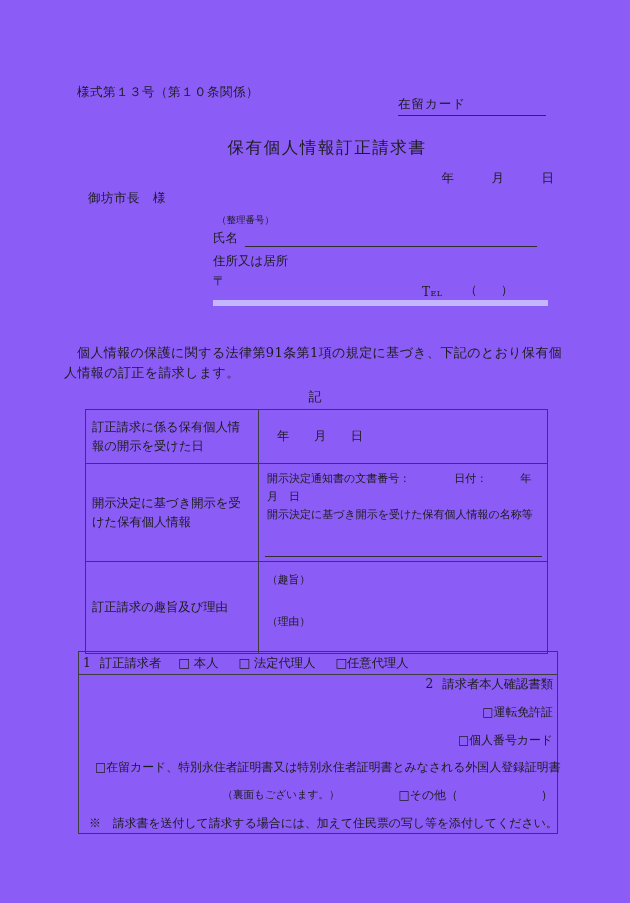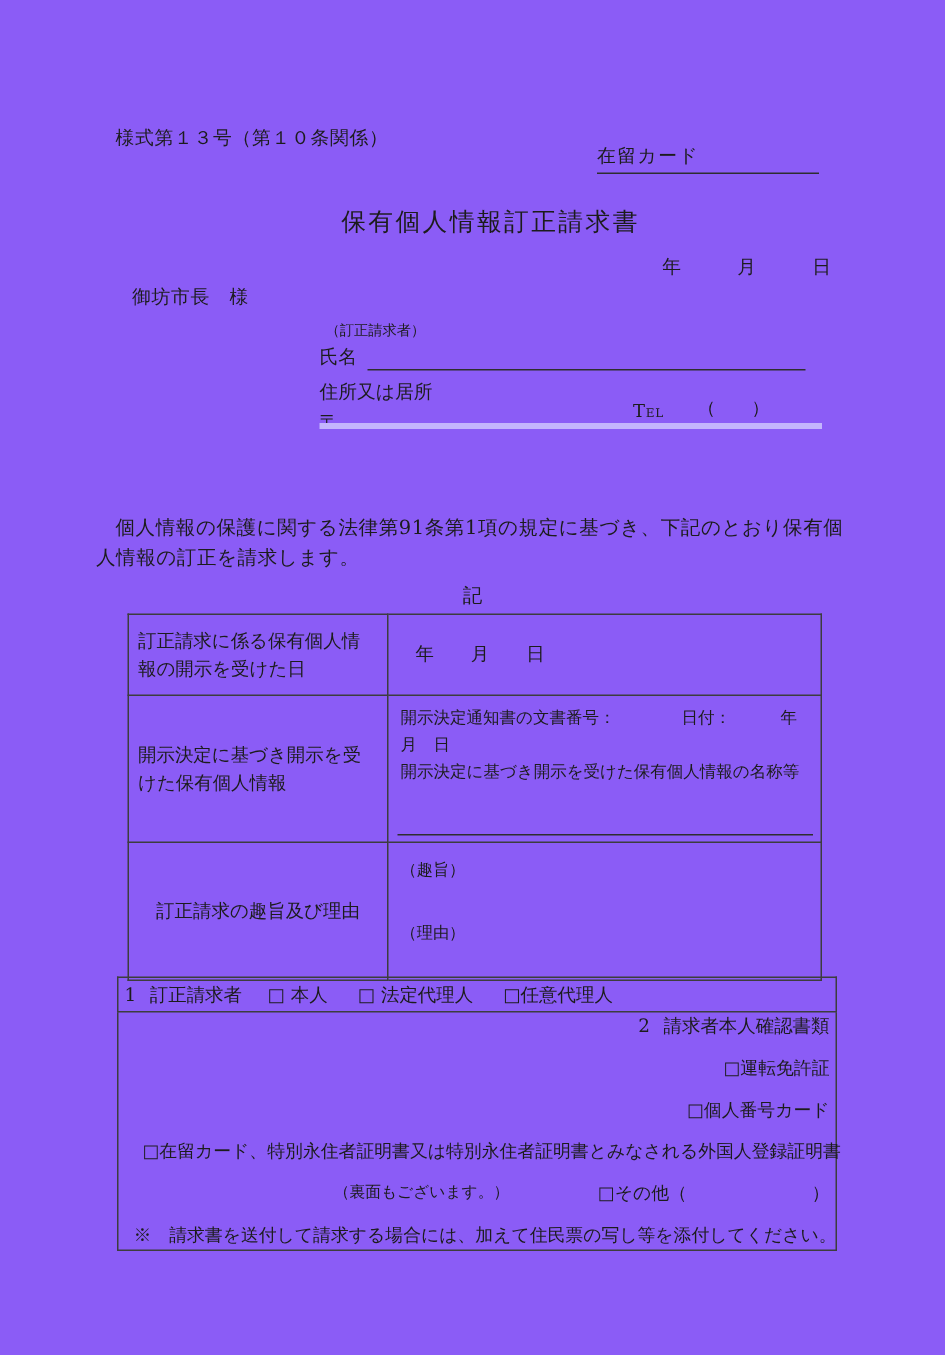--- a/index.html
+++ b/index.html
@@ -11,37 +11,37 @@
   .ref{position:absolute;left:398px;top:96px;width:148px;border-bottom:1px solid #2e2e2e;padding-bottom:2px;font-size:12.5px;letter-spacing:1px;}
   .title{position:absolute;left:12px;top:137px;width:630px;text-align:center;font-size:16.5px;letter-spacing:1.6px;font-weight:400;}
   .header-date{position:absolute;top:170px;right:76px;font-size:12.5px;}
   .addressee{position:absolute;left:88px;top:190px;font-size:12.5px;letter-spacing:.5px;}
   .furigana{position:absolute;left:217px;top:214px;font-size:9.5px;}
   .name-row{position:absolute;left:213px;top:230px;width:324px;height:17px;display:flex;align-items:flex-end;font-size:12.5px;}
   .name-row .lbl{flex:none;}
   .name-row .fill{flex:1;border-bottom:1px solid #2e2e2e;height:100%;margin-left:7px;}
   .addr-label{position:absolute;left:213px;top:253px;font-size:12.5px;}
   .postal-mark{position:absolute;left:213px;top:273px;font-size:12.5px;}
-  .tel-row{position:absolute;left:213px;top:263px;width:335px;height:19px;border-bottom:4px solid #c4b5fd;font-size:12px;}
+  .tel-row{position:absolute;left:213px;top:281px;width:335px;height:19px;border-bottom:6px solid #c4b5fd;font-size:12px;}
   .tel-row .tel{position:absolute;left:209px;bottom:1px;font-variant:small-caps;font-size:12px;letter-spacing:.5px;}
   .tel-row .tel-paren{position:absolute;left:252px;bottom:1px;}
   .para{position:absolute;left:64px;top:330px;width:505px;font-size:13px;letter-spacing:.4px;line-height:20px;text-indent:1em;}
   .ki{position:absolute;left:0;top:388px;width:630px;text-align:center;font-size:13px;}
   table{border-collapse:collapse;table-layout:fixed;}
   td{border:1px solid #3d3d3d;}
   .t1{position:absolute;left:85px;top:409px;width:463px;font-size:12.3px;}
   .t1 .c1{width:160px;padding:3px 6px;line-height:19px;vertical-align:middle;}
   .t1 .c2{padding:3px 8px;vertical-align:middle;}
   .t1 .r1 td{height:47px;}
   .t1 .r2 td{height:88px;}
   .t1 .r3 td{height:85px;}
   .t1 .date-blanks{padding-left:18px;}
   .t1 .r2 .c2{position:relative;vertical-align:top;font-size:11px;padding-top:6px;line-height:18px;}
   .t1 .blank-uline{position:absolute;left:6px;bottom:4px;width:277px;border-bottom:1px solid #2e2e2e;}
-  .t1 .r3 .c1{text-align:center;}
+  .t1 .r3 .c1{text-align:left;}
   .t1 .r3 .c2{vertical-align:top;font-size:10.8px;}
   .t1 .purpose{padding-top:8px;}
   .t1 .reason{margin-top:28px;}
   .t2{position:absolute;left:78px;top:651px;width:480px;font-size:12.3px;}
   .t2 td{padding:1px 4px;}
   .t2 .r1 td{height:20px;}
   .t2 .r2 td{height:94px;vertical-align:top;padding-top:2px;text-align:right;}
   .t2 .num{margin-right:9px;}
   .t2 .opt{margin-left:20px;}
   .t2 .opt-first{margin-left:17px;}
@@ -61,21 +61,21 @@
   <div class="ref">
     <span>在留カード</span>
   </div>
 
   <div class="title">保有個人情報訂正請求書</div>
 
   <div class="header-date">年　　　月　　　日</div>
 
   <div class="addressee">御坊市長　様</div>
 
-  <div class="furigana">（訂正請求者）</div>
+  <div class="furigana">（整理番号）</div>
 
   <div class="name-row">
     <span class="lbl">氏名</span>
     <span class="fill"></span>
   </div>
 
   <div class="addr-label">住所又は居所</div>
 
   <div class="postal-mark">〒</div>
 

